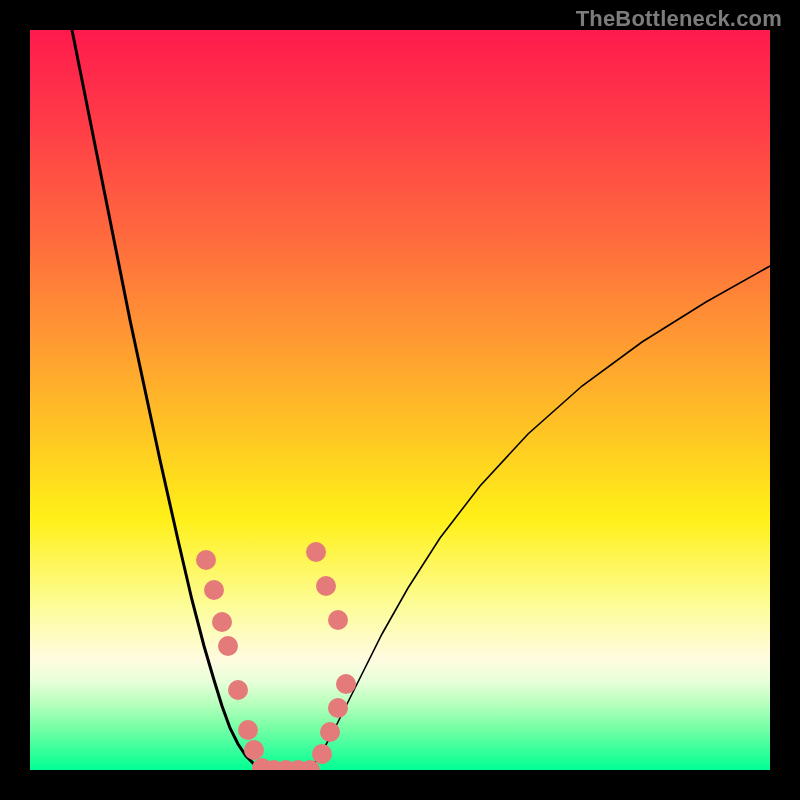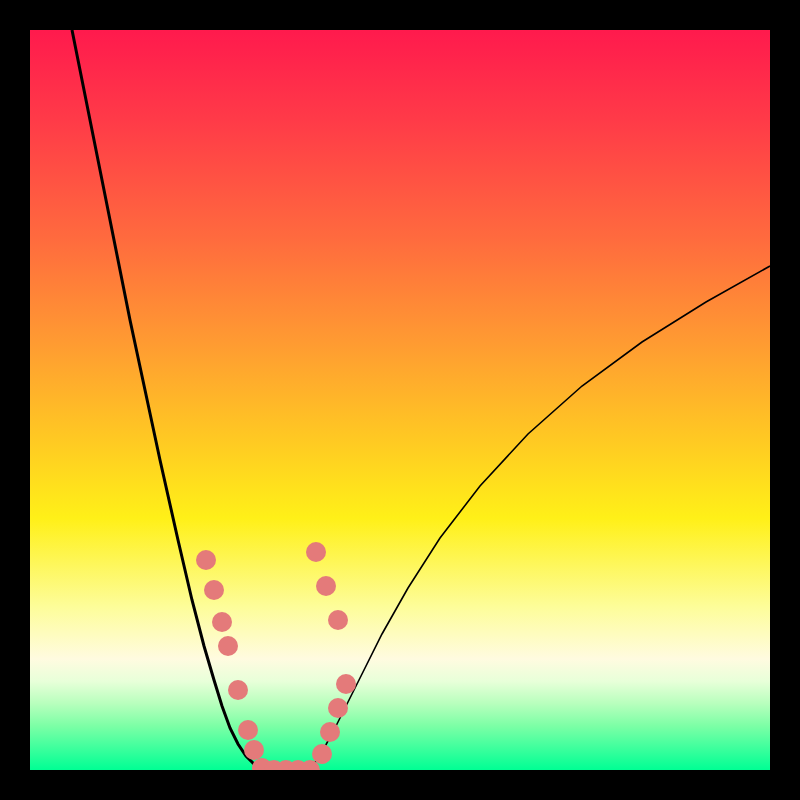--- a/index.html
+++ b/index.html
@@ -65,20 +65,21 @@
   }
   .dot {
     fill: #e47a7a;
     stroke: none;
   }
 </style>
 </head>
 <body>
 
 <div class="frame">
+  <div class="attribution">TheBottleneck.com</div>
 
   <div class="plot-area">
     <div class="gradient"></div>
 
     <svg class="curve-layer" viewBox="0 0 740 740">
       <path id="curve-left" class="curve" d="M42 0 L70 140 L100 290 L130 430 L148 510 L162 570 L174 616 L184 650 L192 676 L200 698 L208 714 L216 726 L224 734 L232 740"></path>
       <path id="curve-floor" class="curve" d="M232 740 L244 740 L256 740 L268 740 L280 740"></path>
       <path id="curve-right" class="curve-thin" d="M280 740 L292 722 L304 700 L316 676 L332 644 L352 604 L378 558 L410 508 L450 456 L498 404 L552 356 L612 312 L676 272 L740 236"></path>
     </svg>
 

